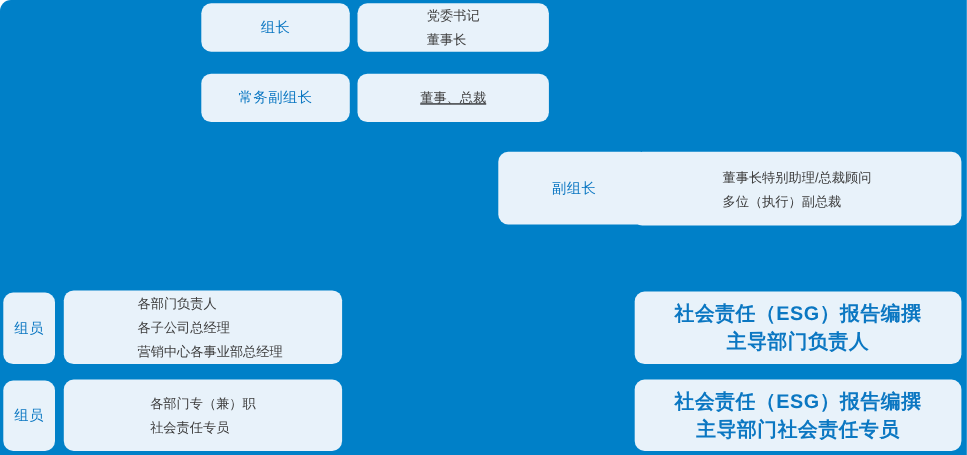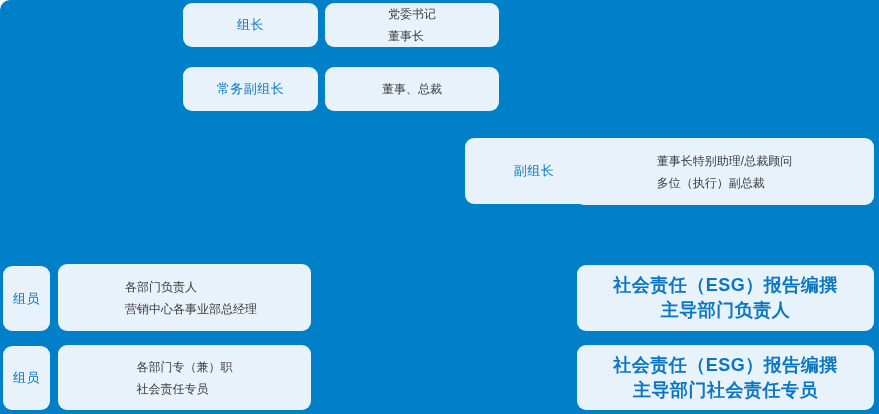--- a/index.html
+++ b/index.html
@@ -50,22 +50,22 @@
     font-weight: bold;
     font-size: 18px;
     line-height: 25px;
     text-align: center;
     letter-spacing: 0.5px;
   }
   
   #leader-label        { left:183px; top:3px;   width:135px; height:44px; }
   #leader-members      { left:325px; top:3px;   width:174px; height:44px; }
   #exec-deputy-label   { left:183px; top:67px;  width:135px; height:44px; }
-  #exec-deputy-members { left:325px; top:67px;  width:174px; height:44px; }
-  #deputy-label        { left:465px; top:138px; width:138px; height:66px; }
+  #exec-deputy-members { left:325px; top:67px;  width:174px; height:44px;text-decoration:underline; }
+  #deputy-label        { left:453px; top:138px; width:138px; height:66px; }
   #deputy-members      { left:575px; top:138px; width:299px; height:67px; }
   #members1-label      { left:3px;   top:266px; width:47px;  height:65px; }
   #members1-members    { left:58px;  top:264px; width:253px; height:67px;padding-left:13px; }
   #esg-lead-1          { left:577px; top:265px; width:297px; height:66px; }
   #members2-label      { left:3px;   top:346px; width:47px;  height:64px; }
   #members2-members    { left:58px;  top:345px; width:253px; height:65px; }
   #esg-lead-2          { left:577px; top:345px; width:297px; height:65px; }
 </style>
 </head>
 <body>
@@ -100,20 +100,21 @@
         <div>多位（执行）副总裁</div>
       </div>
   </div>
 
   <div class="box" id="members1-label">
     <div class="label-text">组员</div>
   </div>
   <div class="box" id="members1-members">
     <div class="members-text">
         <div>各部门负责人</div>
+        <div>各子公司总经理</div>
         <div>营销中心各事业部总经理</div>
       </div>
   </div>
   <div class="box" id="esg-lead-1">
     <div class="esg-text">
         <div>社会责任（ESG）报告编撰</div>
         <div>主导部门负责人</div>
       </div>
   </div>
 

